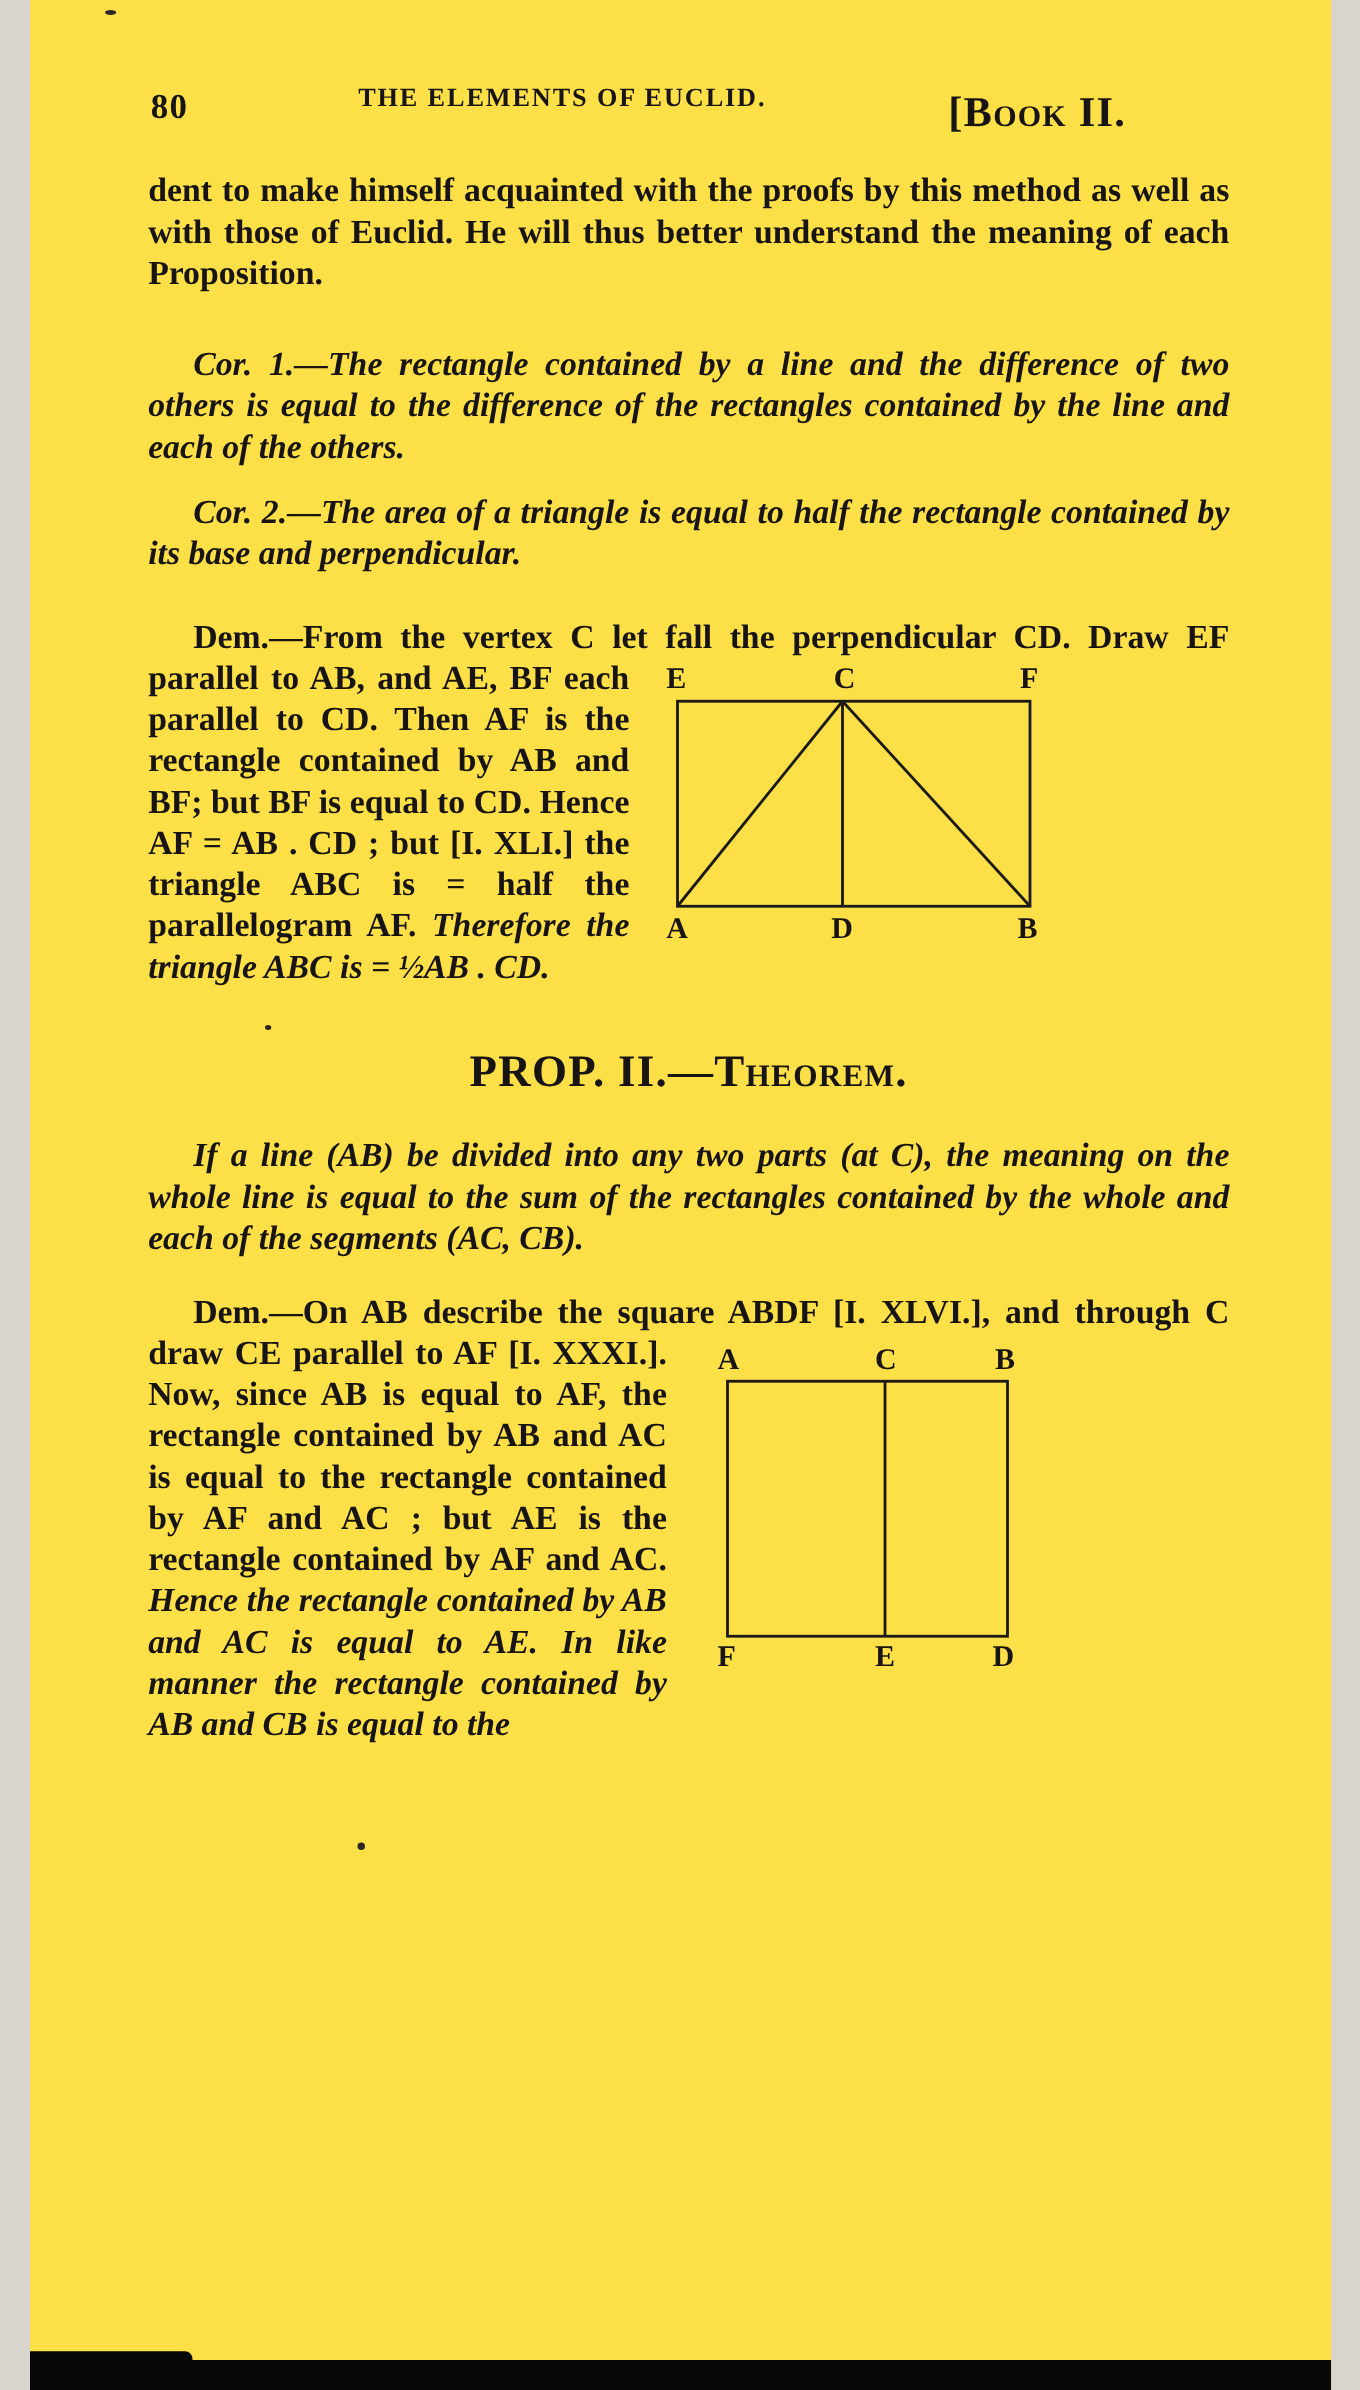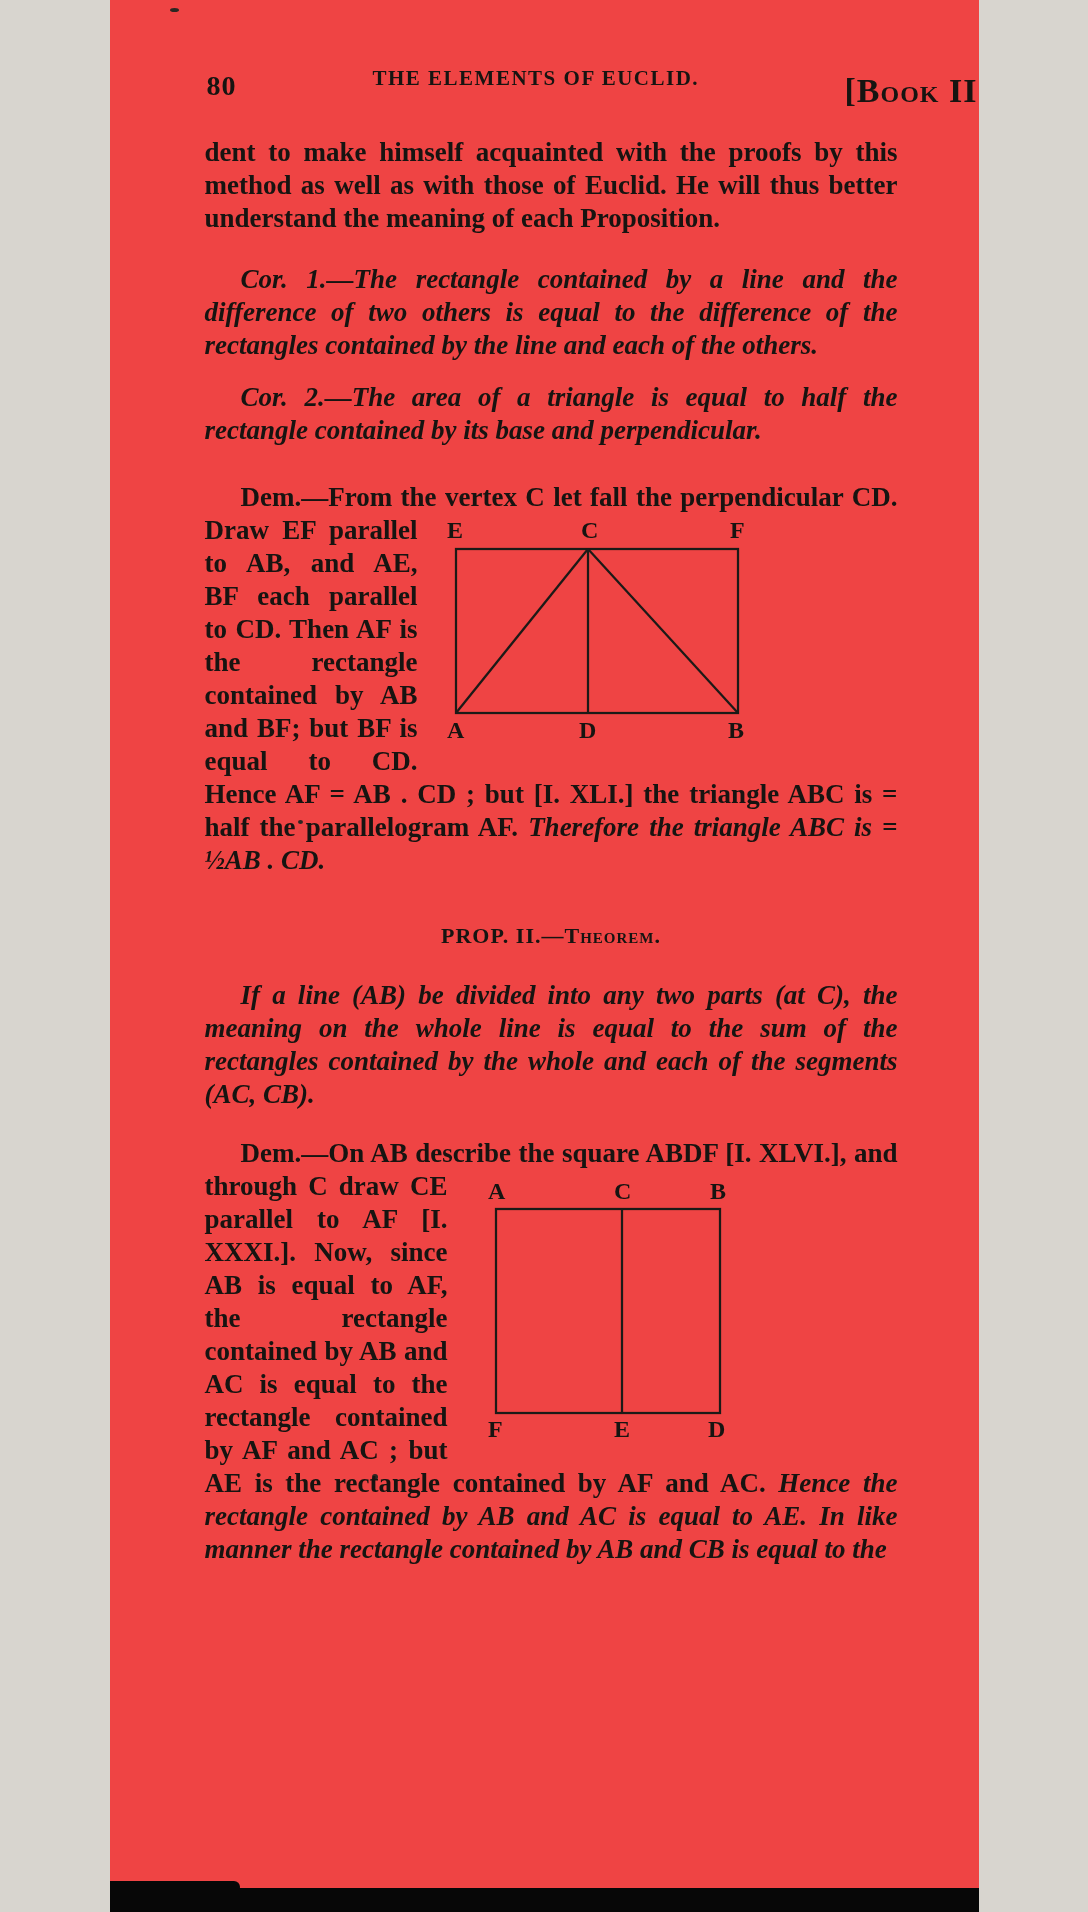--- a/index.html
+++ b/index.html
@@ -1,50 +1,50 @@
 <!DOCTYPE html>
 <html><head>
 <meta charset="utf-8">
 <style>
   html,body { margin:0; padding:0; background:#d8d5cf; }
   .page {
     position:relative;
-    width:869px; height:1912px;
+    width:1041px; height:1912px;
     margin:0 auto;
-    background:#ef4444;
+    background:#fde047;
     overflow:hidden;
     font-family:"Liberation Serif","DejaVu Serif",serif;
     color:#171411;
   }
   .content {
     position:relative;
     margin-left:95px;
     margin-right:81px;
     padding-top:66px;
   }
   
   .page-header { position:relative; height:44px; margin-bottom:26px; }
   .page-num { position:absolute; left:2px; top:4px; font-size:28px; font-weight:700; letter-spacing:1px; }
   .running-title { position:absolute; left:168px; top:0; font-size:21px; font-weight:700; letter-spacing:1.5px; white-space:nowrap; }
   .book-label { position:absolute; left:640px; top:6px; font-size:34px; font-weight:700; font-variant:small-caps; letter-spacing:1px; white-space:nowrap; }
 
   
   p { margin:0; font-size:27px; line-height:33px; text-align:justify; font-weight:700; }
   .italic { font-style:italic; }
   .indent { text-indent:36px; }
-  .gap-lg { margin-top:28px; }
+  .gap-lg { margin-top:40px; }
   .gap-sm { margin-top:19px; }
   .gap-md { margin-top:34px; }
   .dem-label { font-weight:700; }
   .concl { font-style:italic; }
 
   .prop-heading {
     clear:both;
     margin:46px 0 0 0;
-    font-size:22px; font-weight:700;
+    font-size:36px; font-weight:700;
     text-align:center;
     font-variant:small-caps;
     letter-spacing:1px;
   }
 
   
   .fl-spacer { float:right; width:0; }
   .sp1 { height:36px; }
   .sp2 { height:38px; }
   .fl-fig { float:right; clear:right; display:block; }

